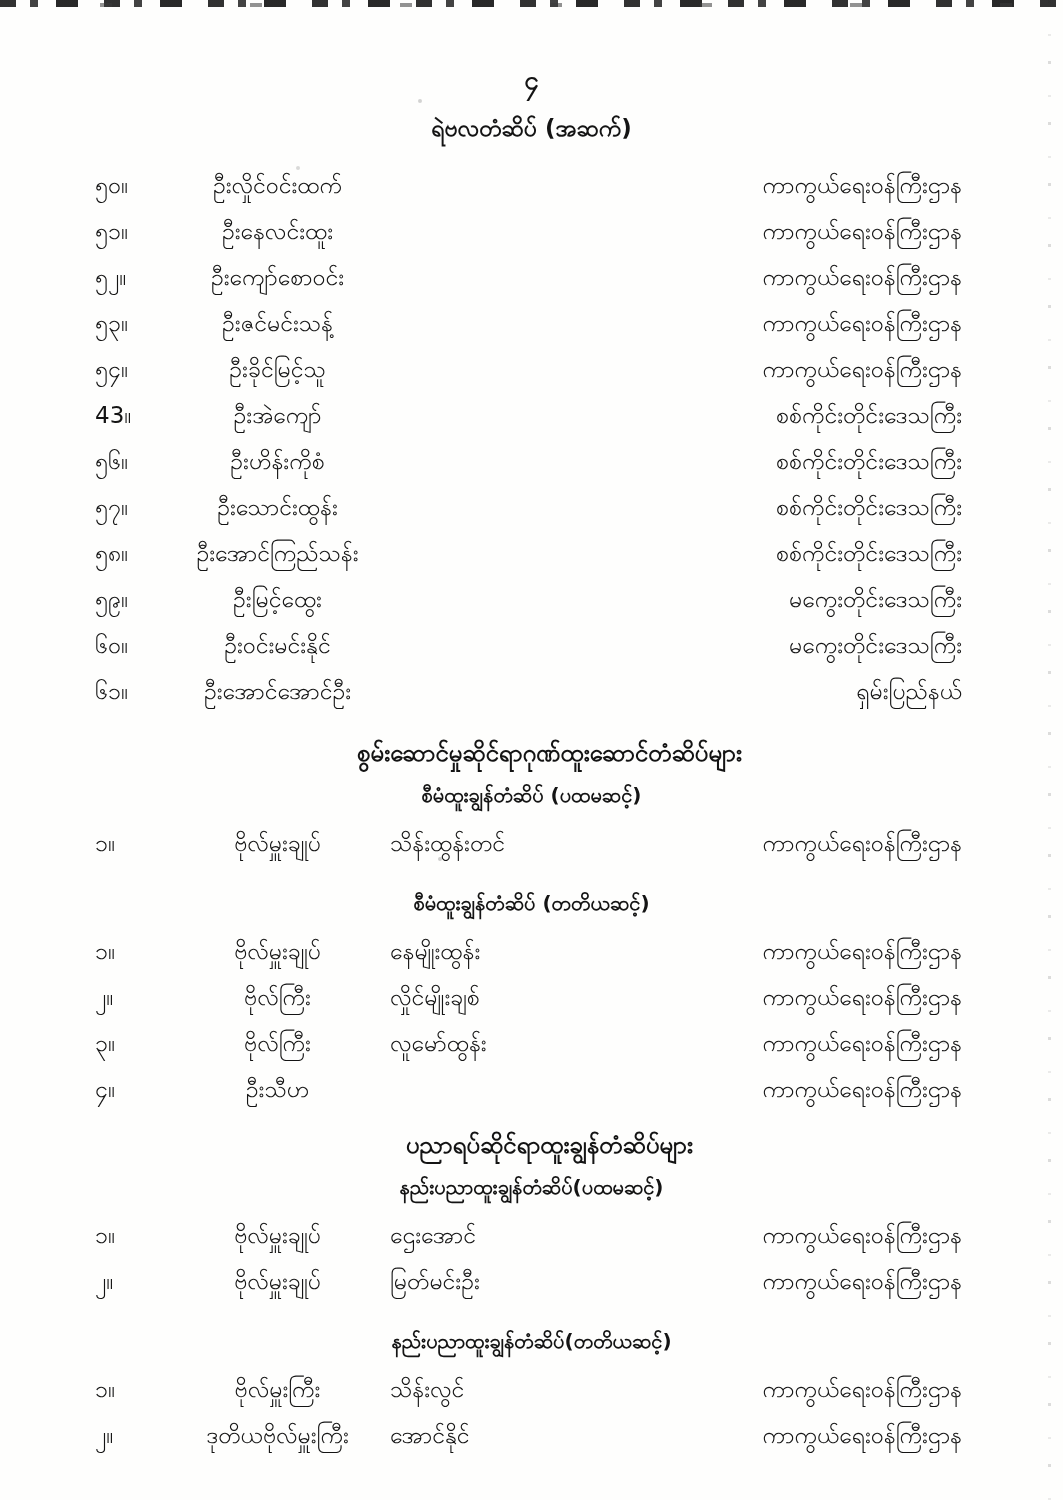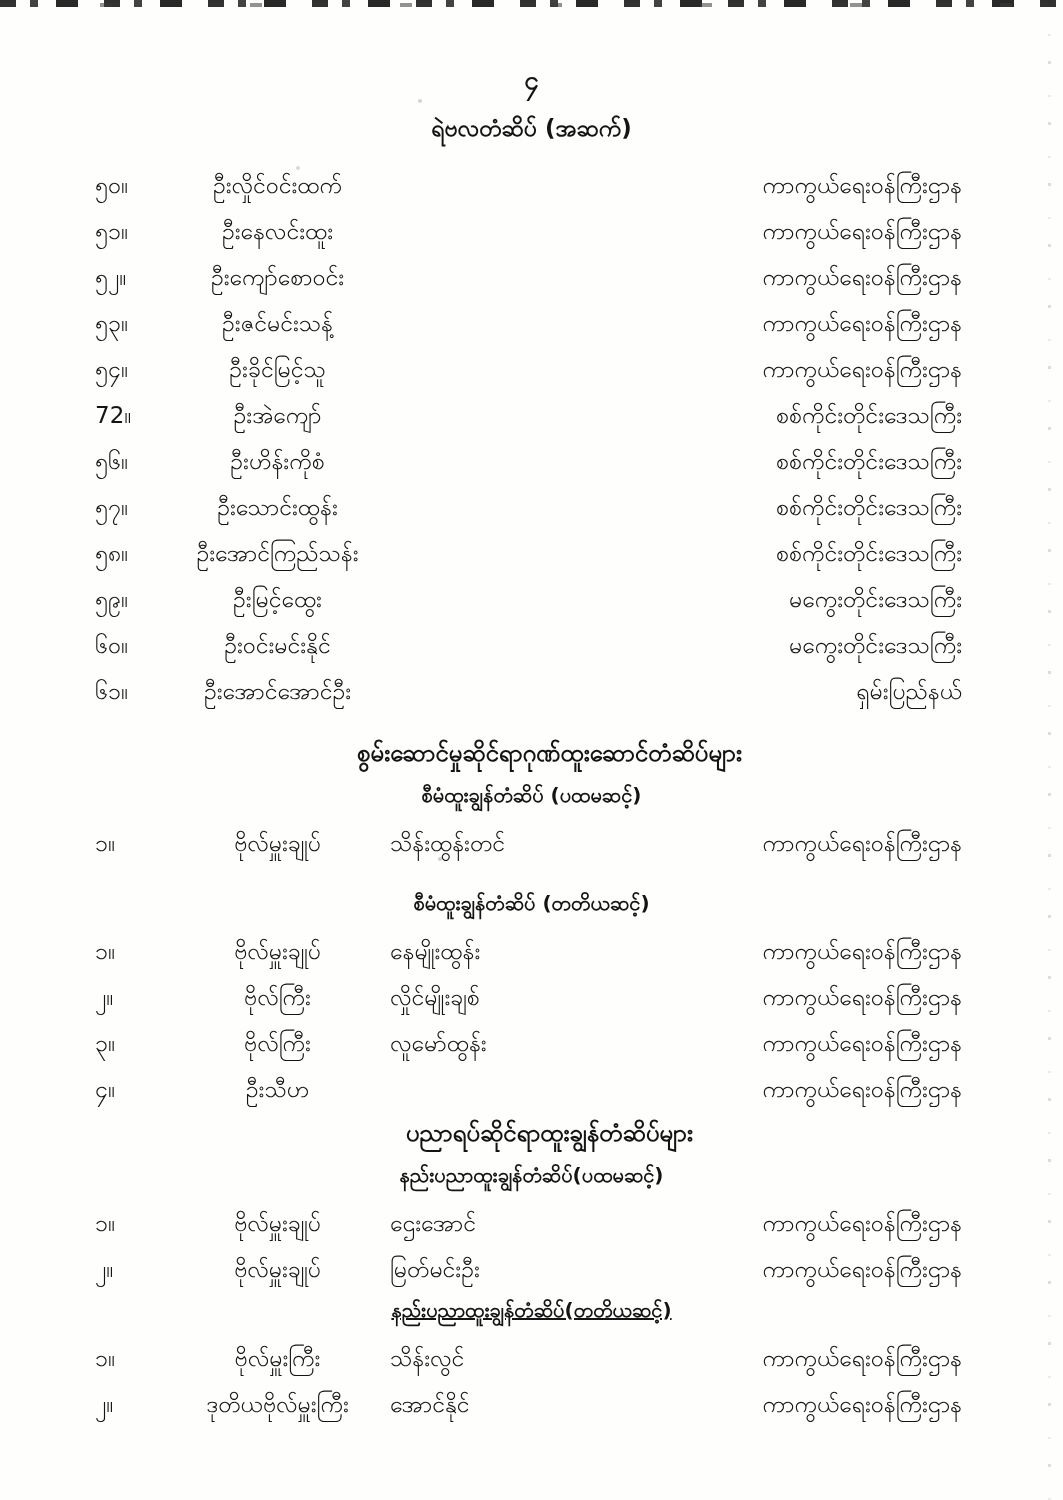--- a/index.html
+++ b/index.html
@@ -97,22 +97,22 @@
     text-align: center;
     font-size: 20px;
     font-weight: 700;
     line-height: 34px;
   }
   .mt-list   { margin-top: 16px; }
   .mt-g1h    { margin-top: 22px; }
   .mt-sub    { margin-top: 8px; }
   .mt-rows   { margin-top: 8px; }
   .mt-g2s    { margin-top: 20px; }
-  .mt-g3h    { margin-top: 4px; }
-  .mt-g4s    { margin-top: 1px; text-decoration: underline; }
+  .mt-g3h    { margin-top: 16px; }
+  .mt-g4s    { margin-top: 20px; }
 </style>
 </head>
 <body>
 
 <div class="page">
 
   <div class="torn-edge"></div>
   <div class="torn-edge2"></div>
   <div class="edge-specks"></div>
   <div class="speck" style="left:418px; top:99px; opacity:.4;"></div>
@@ -154,21 +154,21 @@
       </div>
 
       <div class="row">
         <span class="c-no">၅၄။</span>
         <span class="c-1">ဦးခိုင်မြင့်သူ</span>
         <span class="c-2"></span>
         <span class="c-org">ကာကွယ်ရေးဝန်ကြီးဌာန</span>
       </div>
 
       <div class="row">
-        <span class="c-no">72။</span>
+        <span class="c-no">43။</span>
         <span class="c-1">ဦးအဲကျော်</span>
         <span class="c-2"></span>
         <span class="c-org">စစ်ကိုင်းတိုင်းဒေသကြီး</span>
       </div>
 
       <div class="row">
         <span class="c-no">၅၆။</span>
         <span class="c-1">ဦးဟိန်းကိုစံ</span>
         <span class="c-2"></span>
         <span class="c-org">စစ်ကိုင်းတိုင်းဒေသကြီး</span>

